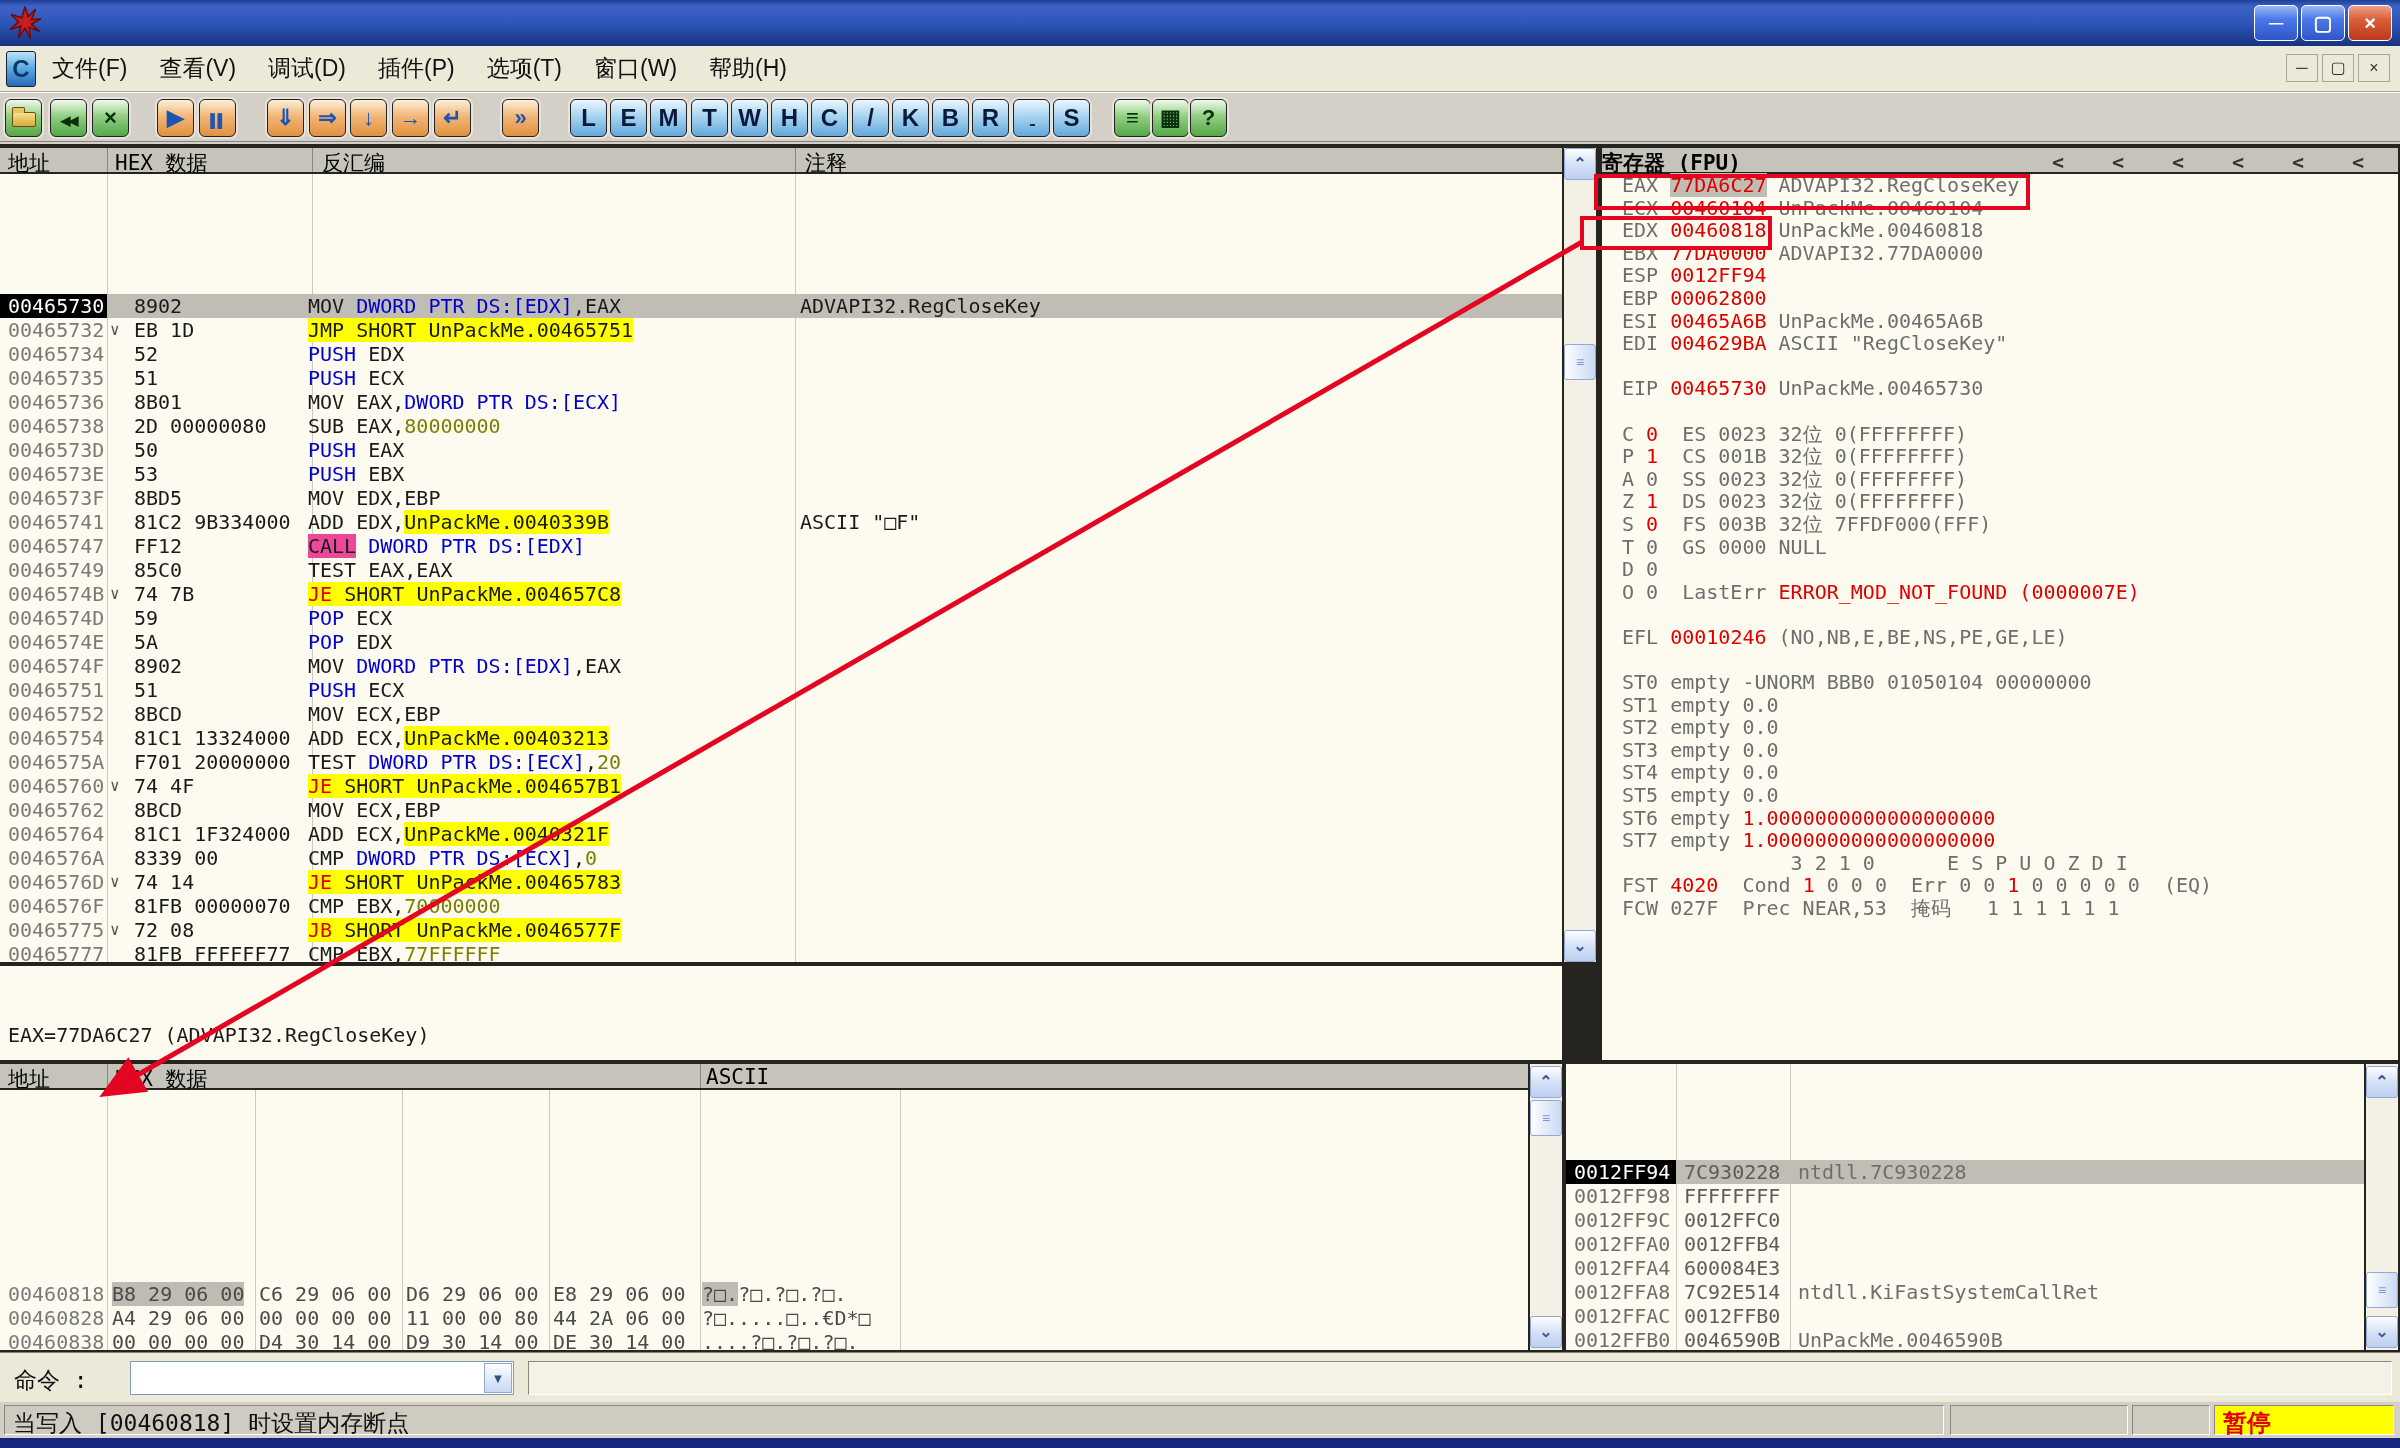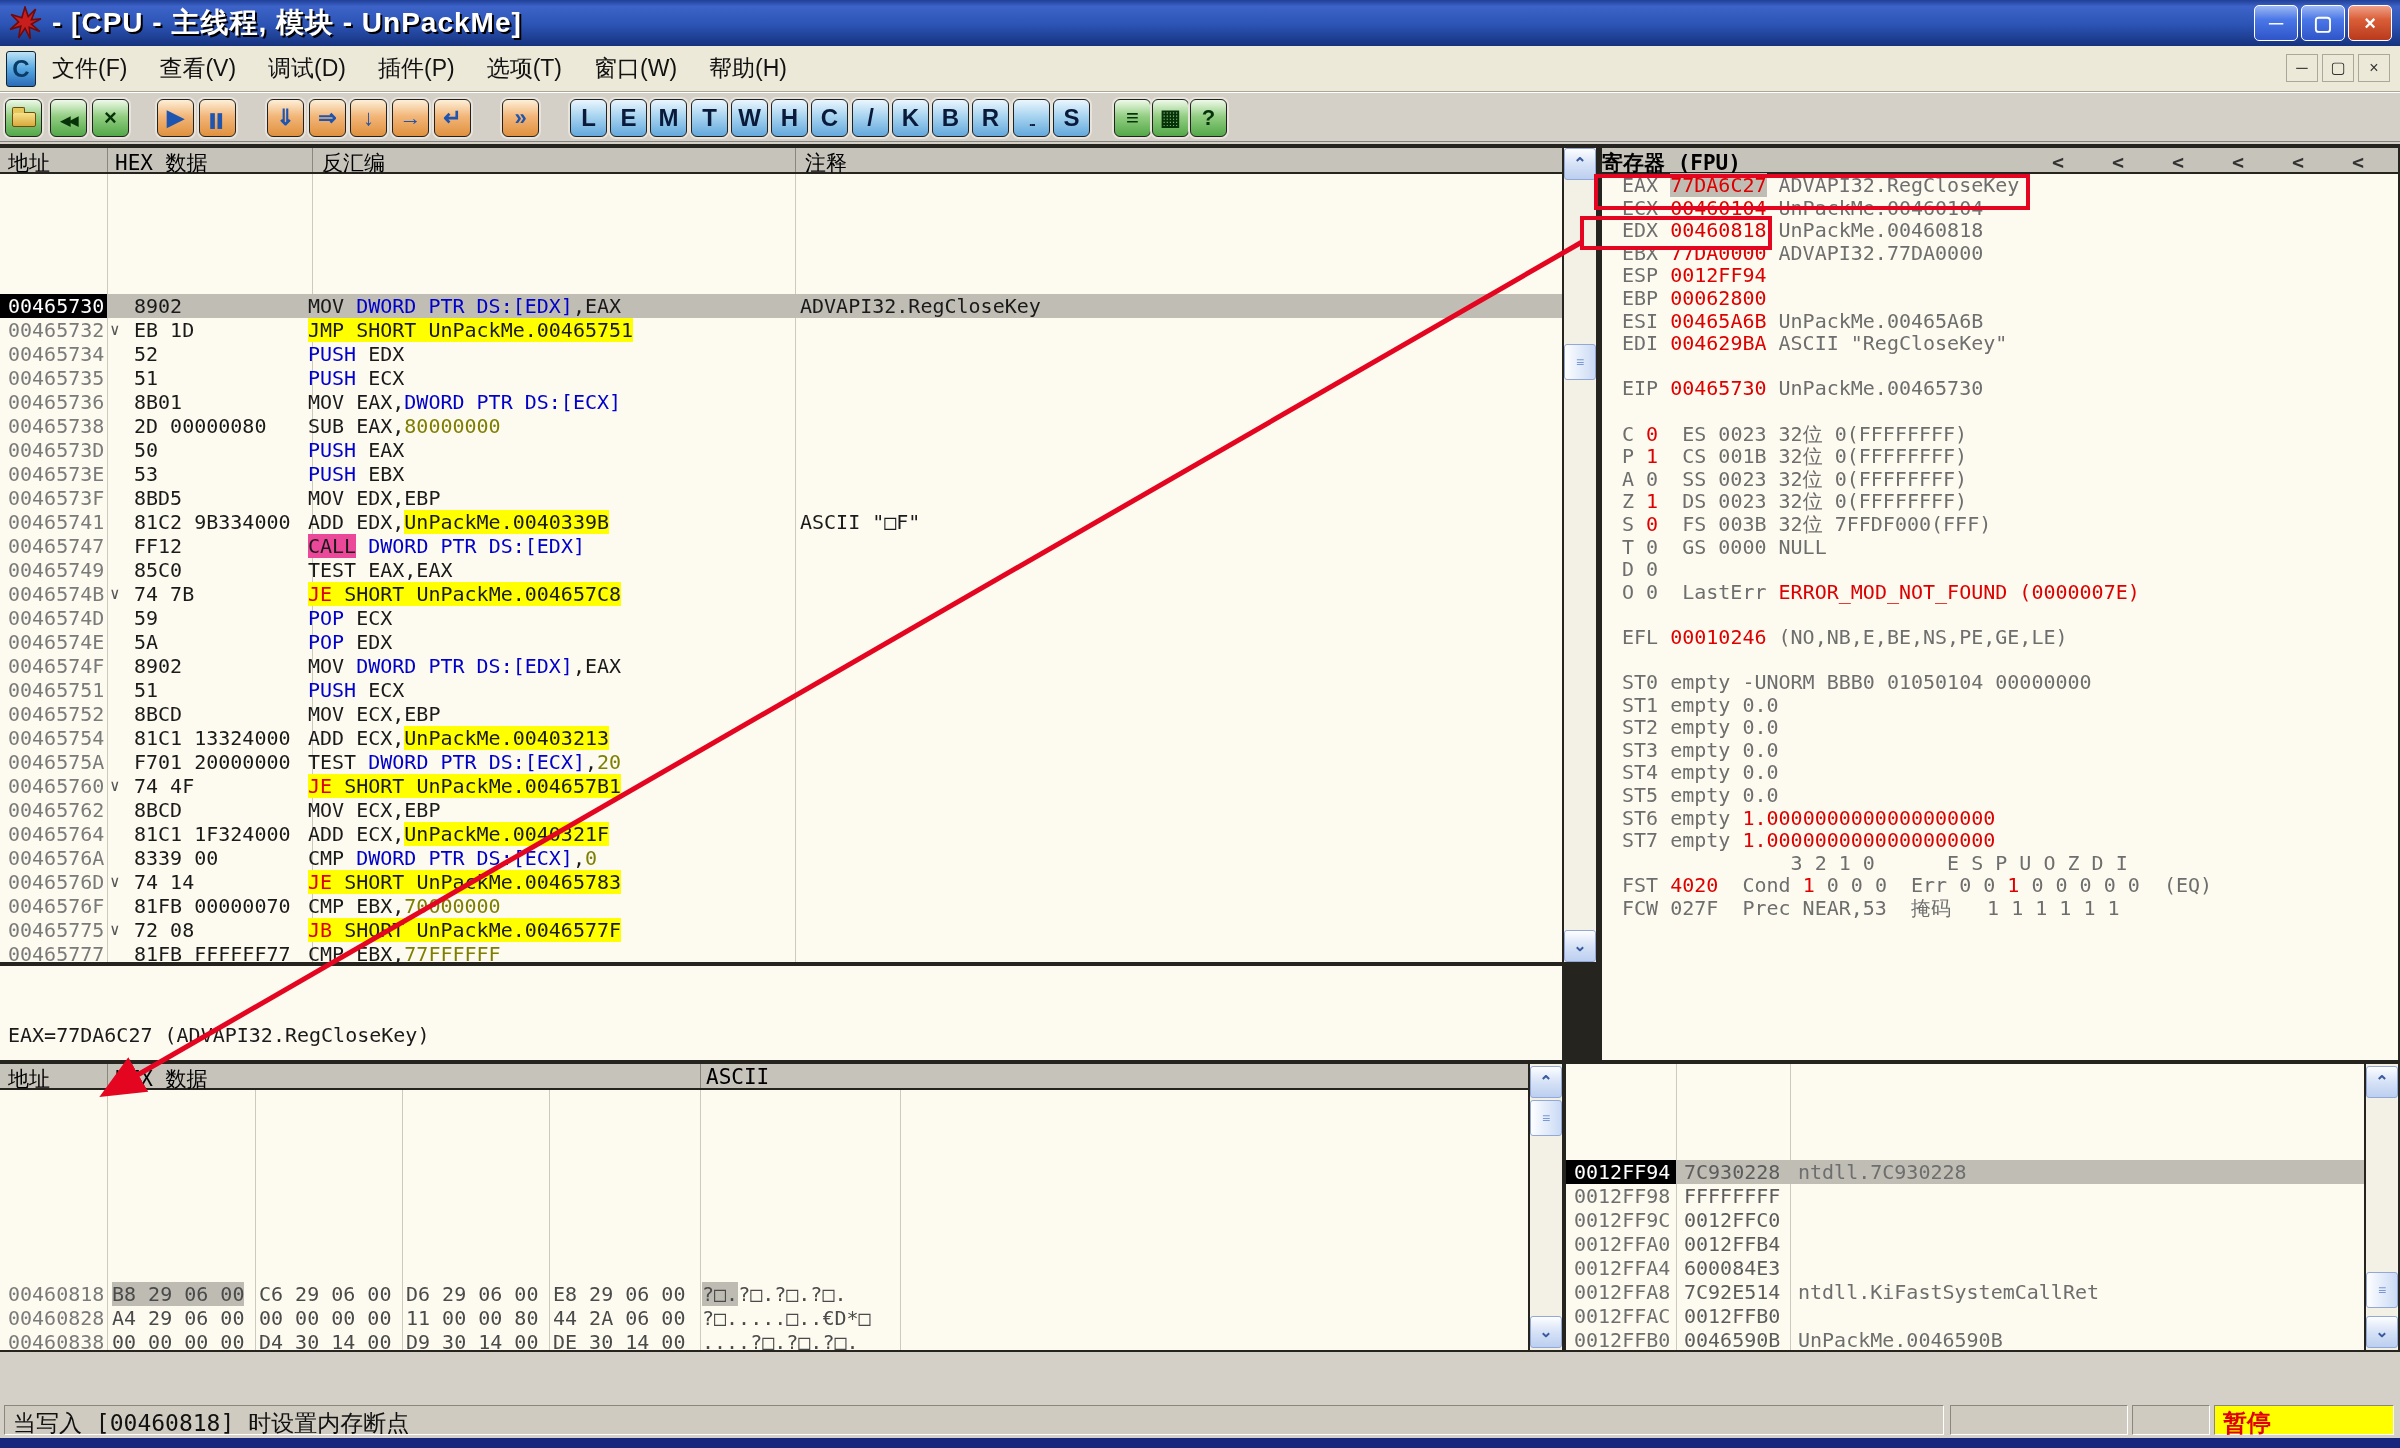--- a/index.html
+++ b/index.html
@@ -145,21 +145,20 @@
 </style>
 </head>
 <body>
 
 <div id="root">
 
   <div class="titlebar">
     <svg class="appicon" viewBox="0 0 32 32">
       <polygon points="16,1 19,10 26,3 22,13 31,12 22,17 30,24 20,20 21,31 16,21 10,30 12,19 2,22 10,15 3,8 13,11" fill="#C81E1E" stroke="#6E0A0A" stroke-width="1.5"></polygon>
     </svg>
-    <span class="wtitle">- [CPU - 主线程, 模块 - UnPackMe]</span>
     <div class="winbtns">
       <div class="wbtn">─</div>
       <div class="wbtn">▢</div>
       <div class="wbtn close">×</div>
     </div>
   </div>
 
   <div class="menubar">
     <div class="cicon">C</div>
     <div id="menu-items" style="display:flex;">
@@ -284,20 +283,28 @@
       <div class="srow sel"><span class="s-addr">0012FF94</span><span class="s-val">7C930228</span><span class="s-com">ntdll.7C930228</span></div><div class="srow"><span class="s-addr">0012FF98</span><span class="s-val">FFFFFFFF</span></div><div class="srow"><span class="s-addr">0012FF9C</span><span class="s-val">0012FFC0</span></div><div class="srow"><span class="s-addr">0012FFA0</span><span class="s-val">0012FFB4</span></div><div class="srow"><span class="s-addr">0012FFA4</span><span class="s-val">600084E3</span></div><div class="srow"><span class="s-addr">0012FFA8</span><span class="s-val">7C92E514</span><span class="s-com">ntdll.KiFastSystemCallRet</span></div><div class="srow"><span class="s-addr">0012FFAC</span><span class="s-val">0012FFB0</span></div><div class="srow"><span class="s-addr">0012FFB0</span><span class="s-val">0046590B</span><span class="s-com">UnPackMe.0046590B</span></div></div>
     </div>
 
     <div class="vsb" style="left:2366px; top:920px; height:286px;">
       <div class="sbtn" style="top:2px;">⌃</div>
       <div class="sthumb" style="top:208px;">≡</div>
       <div class="sbtn" style="top:252px;">⌄</div>
     </div>
   </div>
 
+  <div class="cmdrow">
+    <span class="cmdlabel">命令 :</span>
+    <div class="combobox">
+      <input type="text" value="" style="">
+      <div class="combo-arrow">▼</div>
+    </div>
+    <div class="cmd-panel"></div>
+  </div>
 
   <div class="statusbar">
     <div class="spanel smsg">当写入 [00460818] 时设置内存断点</div>
     <div class="spanel sp2"></div>
     <div class="spanel sp3"></div>
     <div class="spanel sstate">暂停</div>
   </div>
 
   <div class="navy"></div>
 

